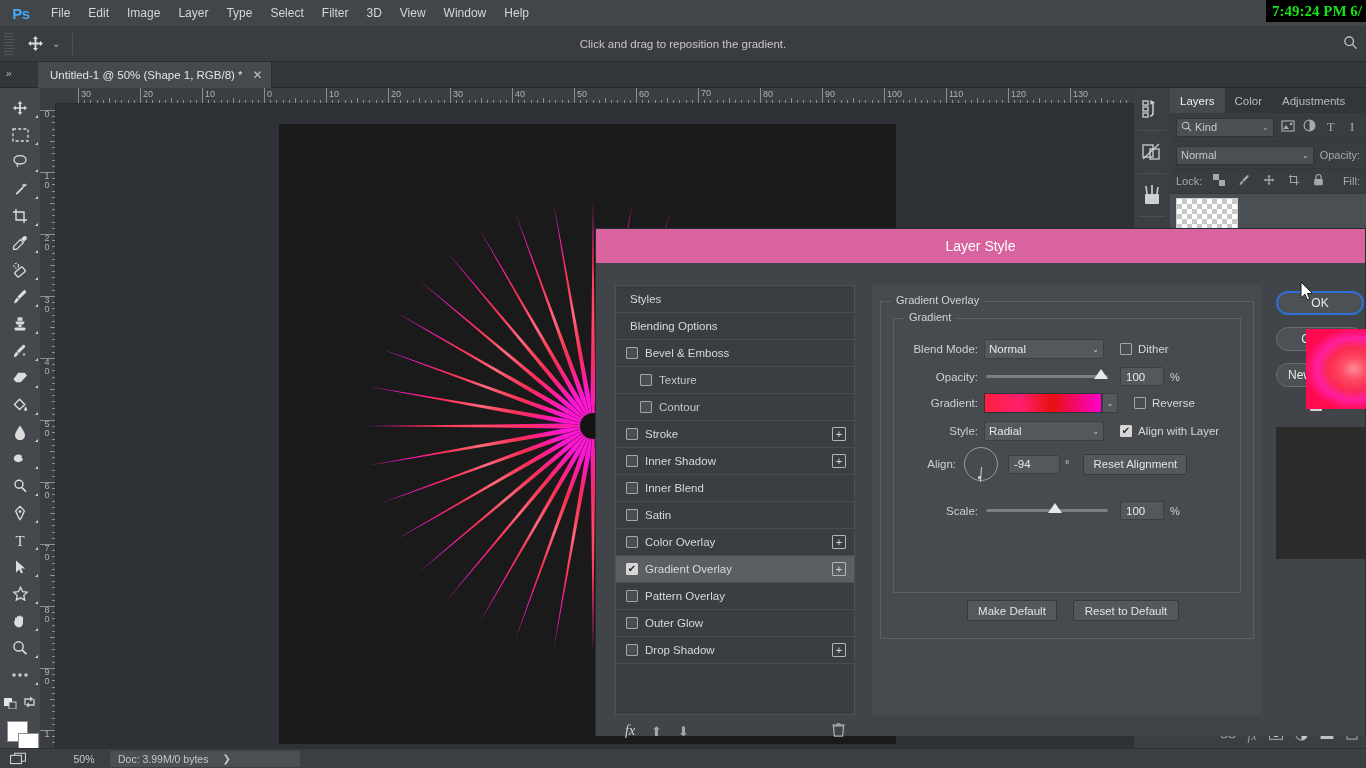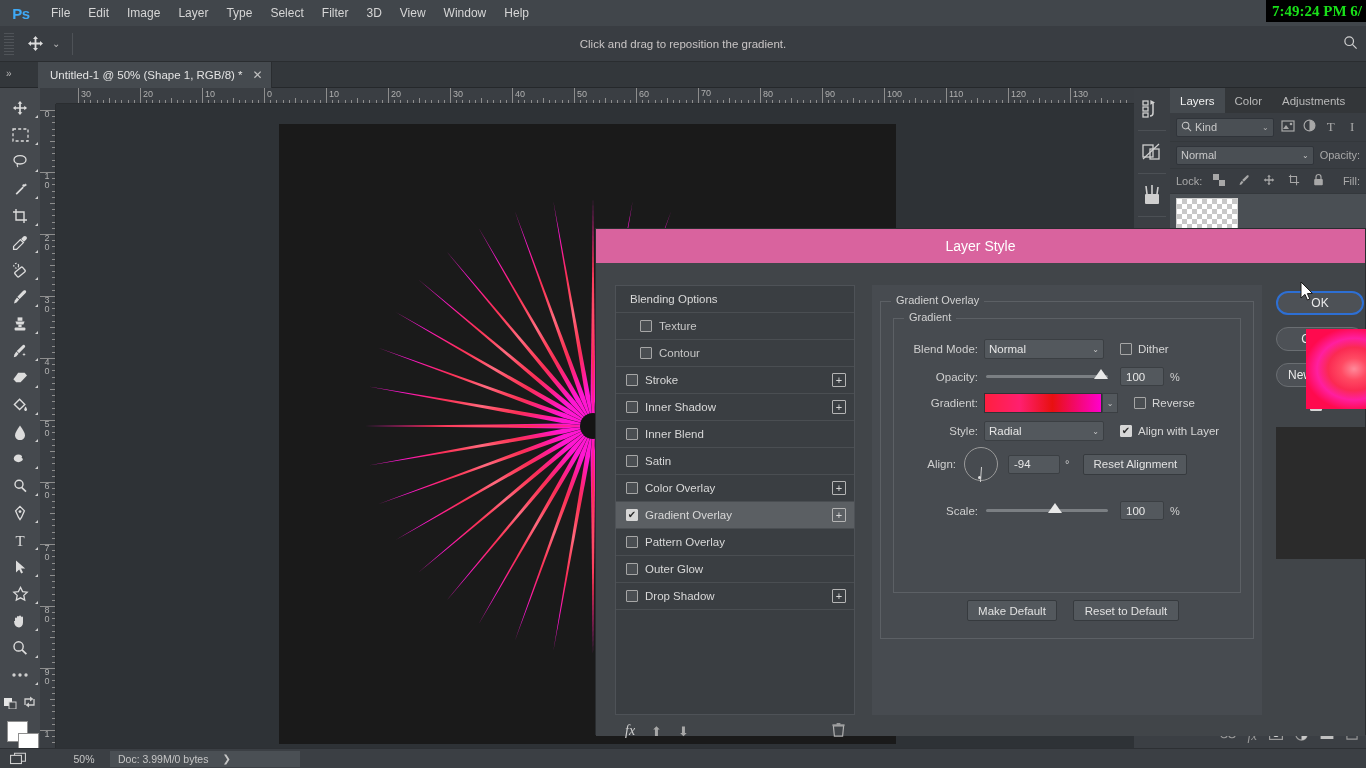--- a/index.html
+++ b/index.html
@@ -1058,21 +1058,28 @@
   </div>
 
   <div id="dialog">
     <div id="dialog-title">
       <span id="dialog-title-text">Layer Style</span>
     </div>
     <div id="dialog-body">
 
       <div id="styles-list">
           <div class="style-item header">
+            <span class="style-label">Styles</span>
+          </div>
+          <div class="style-item header">
             <span class="style-label">Blending Options</span>
+          </div>
+          <div class="style-item">
+            <span class="cb"></span>
+            <span class="style-label">Bevel &amp; Emboss</span>
           </div>
           <div class="style-item">
             <span class="cb indent"></span>
             <span class="style-label dim">Texture</span>
           </div>
           <div class="style-item">
             <span class="cb indent"></span>
             <span class="style-label dim">Contour</span>
           </div>
           <div class="style-item">

